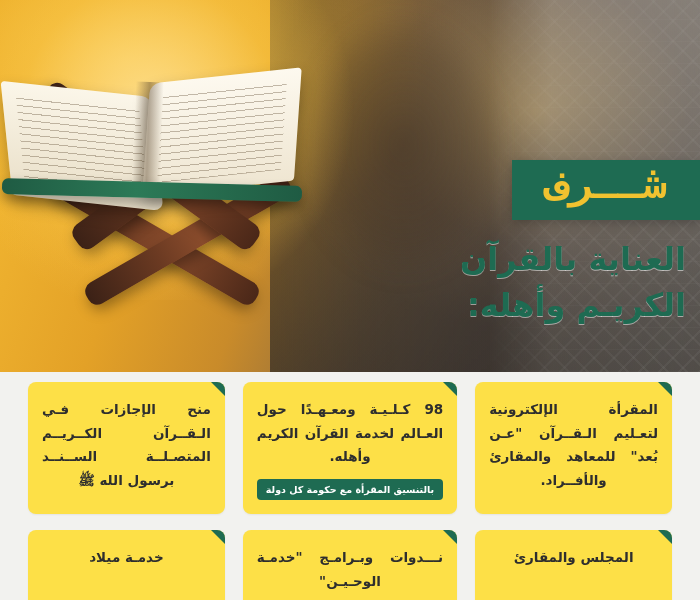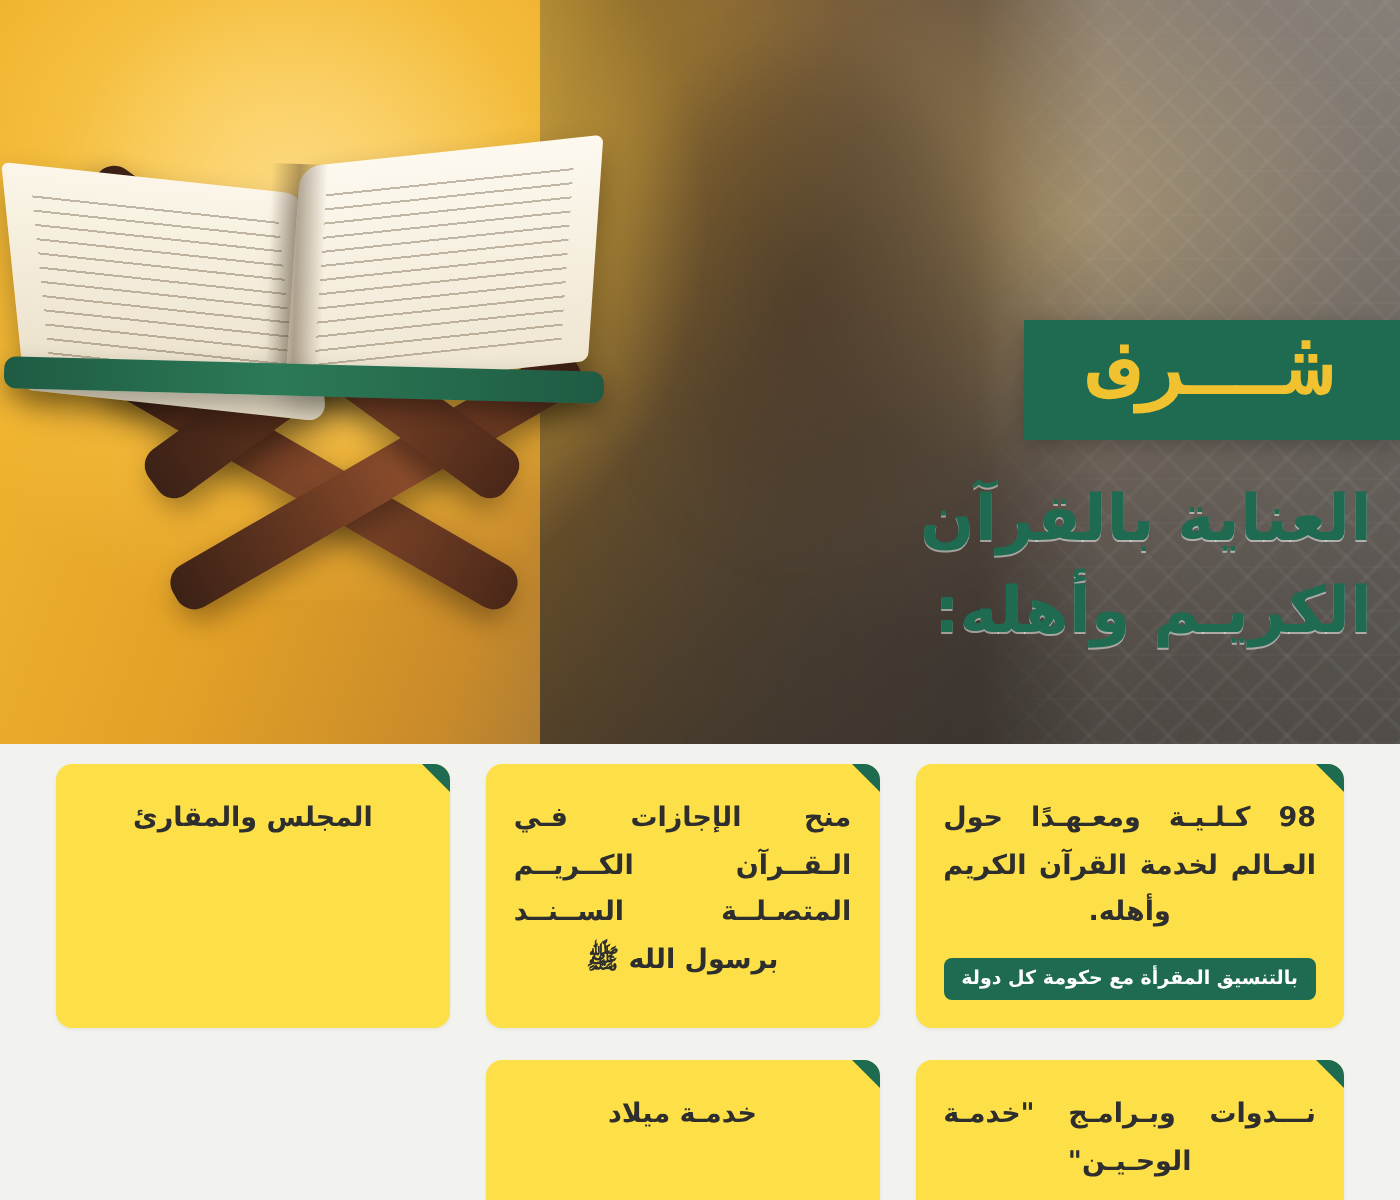--- a/index.html
+++ b/index.html
@@ -224,20 +224,23 @@
       <div class="sharaf-bar">شــرف</div>
       <div class="headline">
         <div>العناية بالقرآن</div>
         <div>الكريـم وأهله:</div>
       </div>
     </div>
   </div>
 
   <div class="cards">
 
+    <div class="card">
+      <div class="card-text">المقرأة الإلكترونية لتعـليم الـقــرآن "عـن بُعد" للمعاهد والمقارئ والأفــراد.</div>
+    </div>
 
     <div class="card">
       <div class="card-text">98 كـلـيـة ومعـهـدًا حول العـالم لخدمة القرآن الكريم وأهله.</div>
       <div class="card-tag">بالتنسيق المقرأة مع حكومة كل دولة</div>
     </div>
 
     <div class="card">
       <div class="card-text">منح الإجازات فـي الـقــرآن الكــريــم المتصـلــة الســنــد برسول الله ﷺ</div>
     </div>
 

